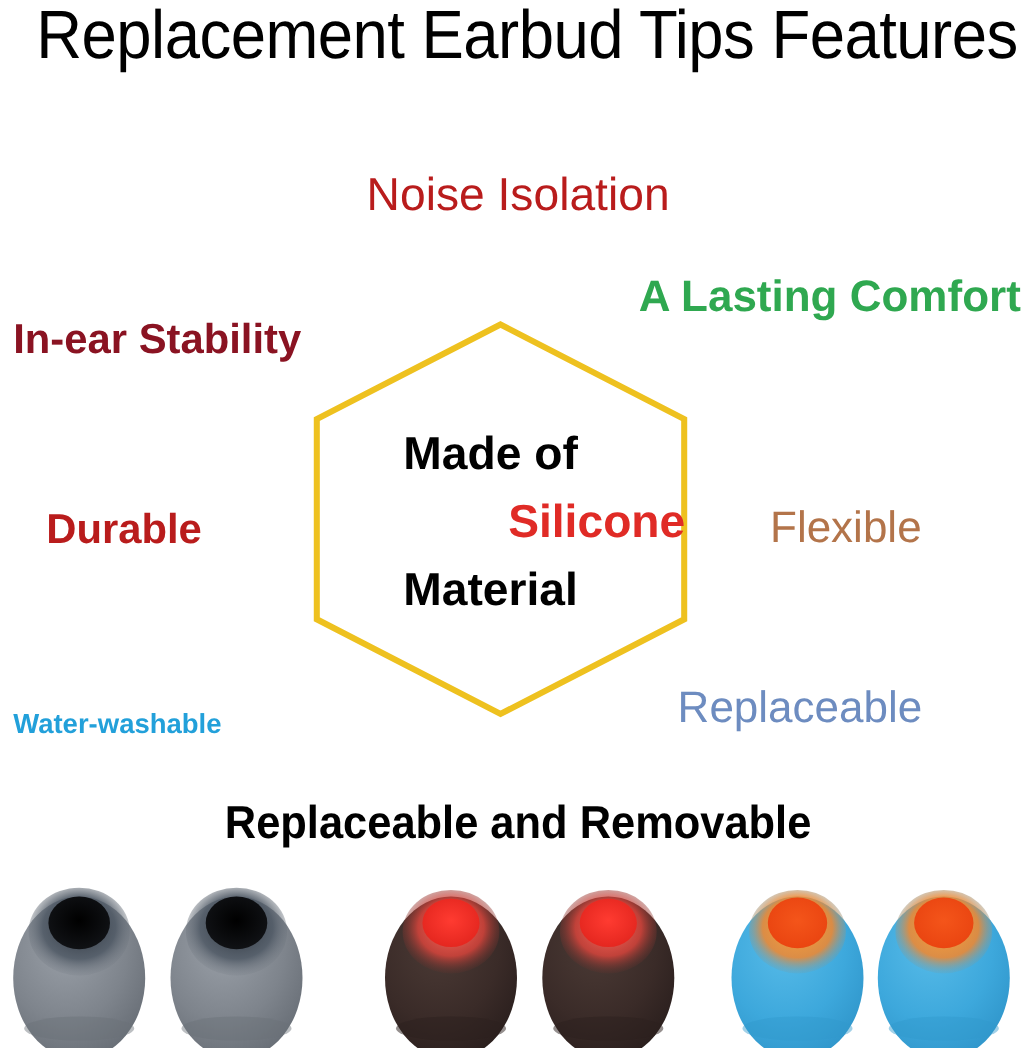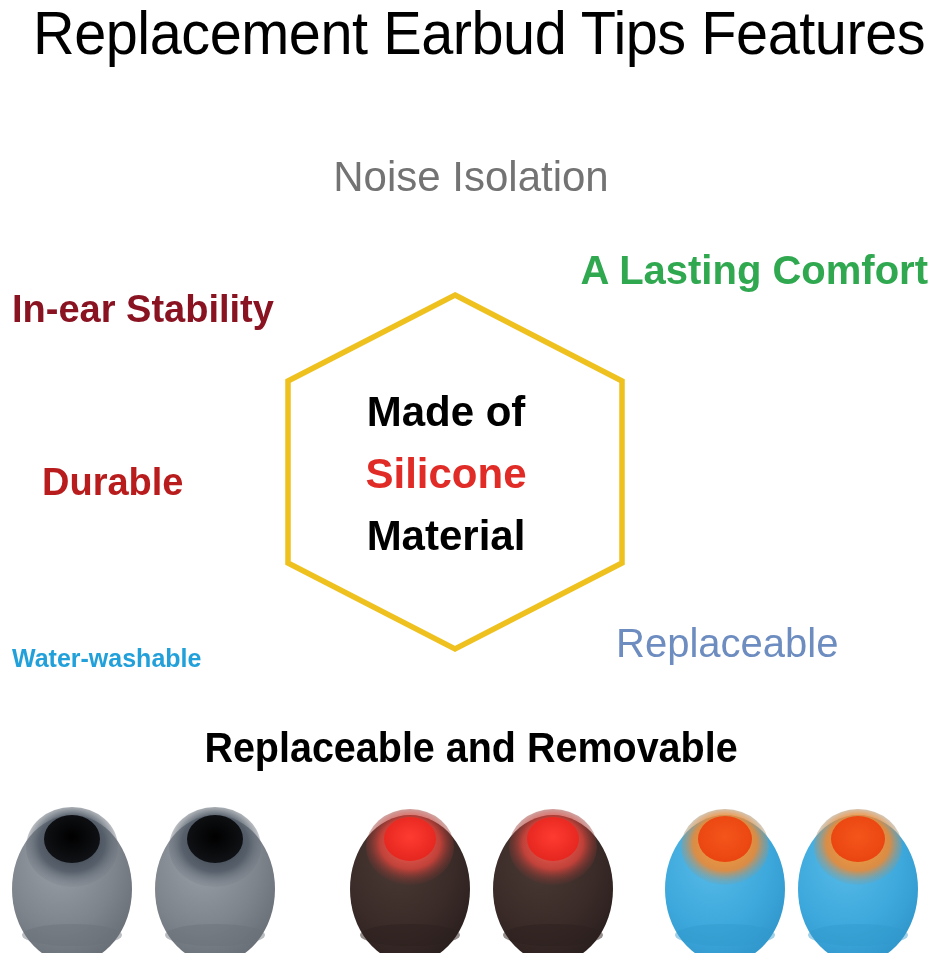--- a/index.html
+++ b/index.html
@@ -127,21 +127,21 @@
     width: 354px;
     text-align: center;
   }
   .hex-line {
     font-size: 42px;
     line-height: 62px;
     font-weight: 700;
     white-space: nowrap;
   }
   .hex-line-made  { color: #000000; }
-  .hex-line-silicone { color: #e02b26; }
+  .hex-line-silicone { color: #e02b26; text-align: right; }
   .hex-line-material { color: #000000; }
 
   
   .tips-row {
     position: absolute;
     left: 0;
     top: 793px;
     width: 942px;
     height: 160px;
   }
@@ -152,28 +152,29 @@
   }
   .tip svg { display: block; }
 </style>
 </head>
 <body>
 
 <div id="infographic">
 
   <div class="page-title">Replacement Earbud Tips Features</div>
 
-  <div class="feature feature-noise-isolation" style="color: #737373;">Noise Isolation</div>
+  <div class="feature feature-noise-isolation" style="color: #b91c1c;">Noise Isolation</div>
 
   <div class="feature feature-lasting-comfort" style="color: rgb(47, 168, 80);">A Lasting Comfort</div>
 
   <div class="feature feature-in-ear-stability" style="color: rgb(138, 19, 34);">In-ear Stability</div>
 
   <div class="feature feature-durable" style="color: #b91c1c;">Durable</div>
 
+  <div class="feature feature-flexible" style="color: rgb(179, 116, 74);">Flexible</div>
 
   <div class="feature feature-water-washable" style="color: rgb(34, 160, 218);">Water-washable</div>
 
   <div class="feature feature-antistatic" style="color: rgb(109, 140, 192);">Replaceable</div>
 
   <div class="hexagon-wrap">
     <svg width="354" height="372" viewBox="0 0 354 372" aria-hidden="true">
       <polygon points="177,9 344,95 344,277 177,363 10,277 10,95" fill="none" stroke="#eec11f" stroke-width="5.5" stroke-linejoin="miter"></polygon>
     </svg>
   </div>

